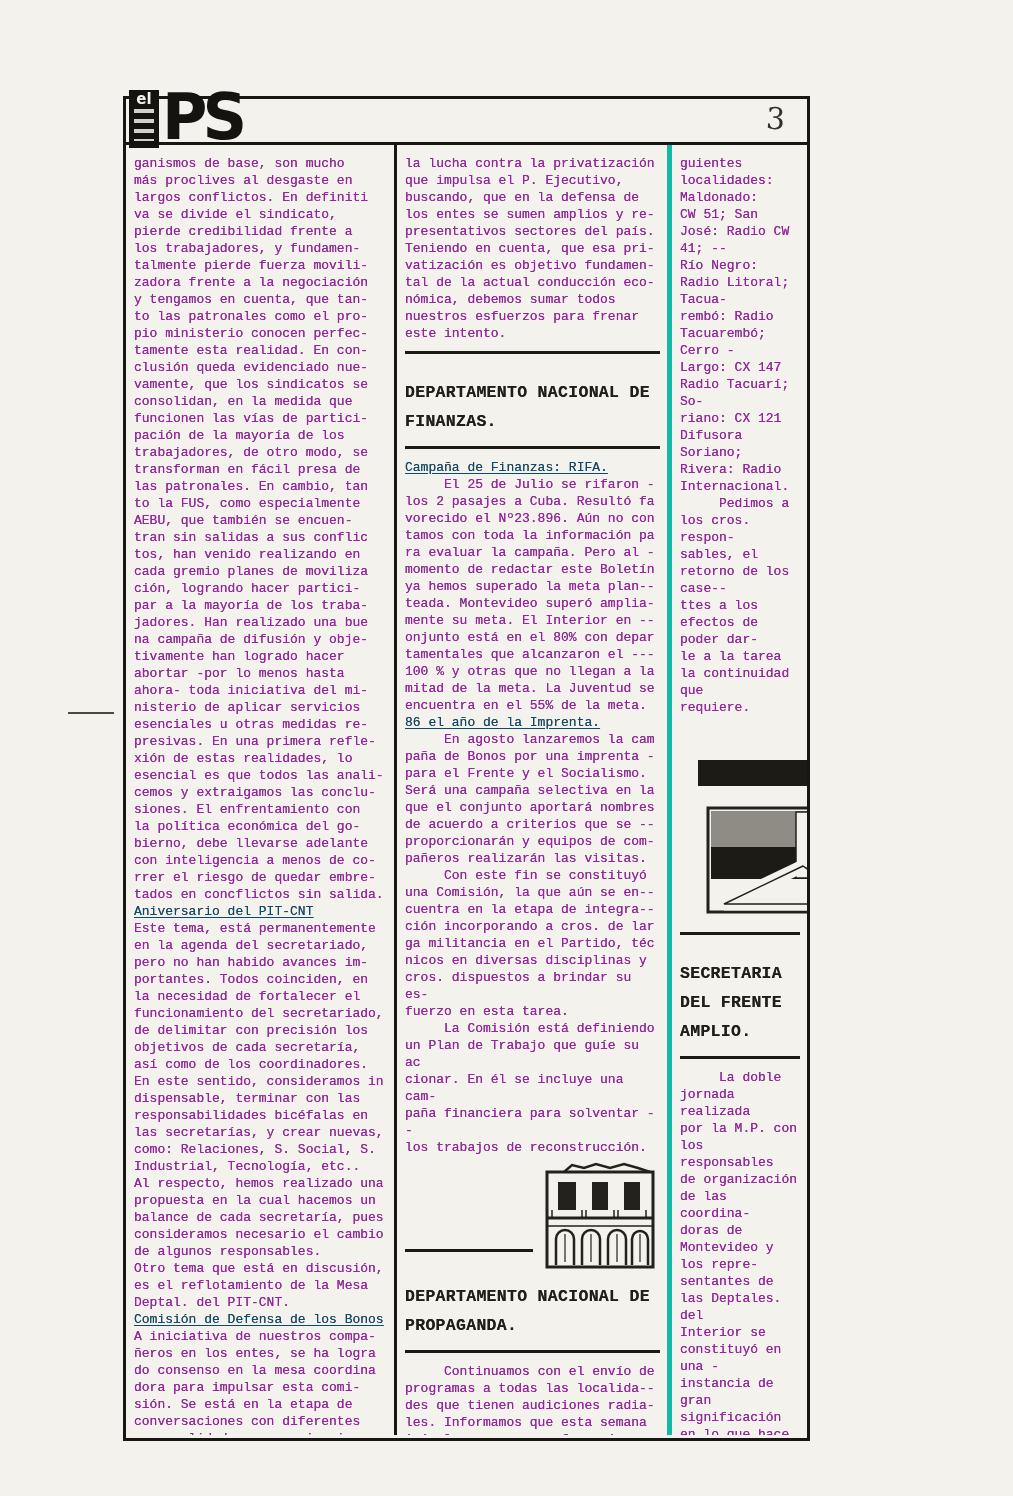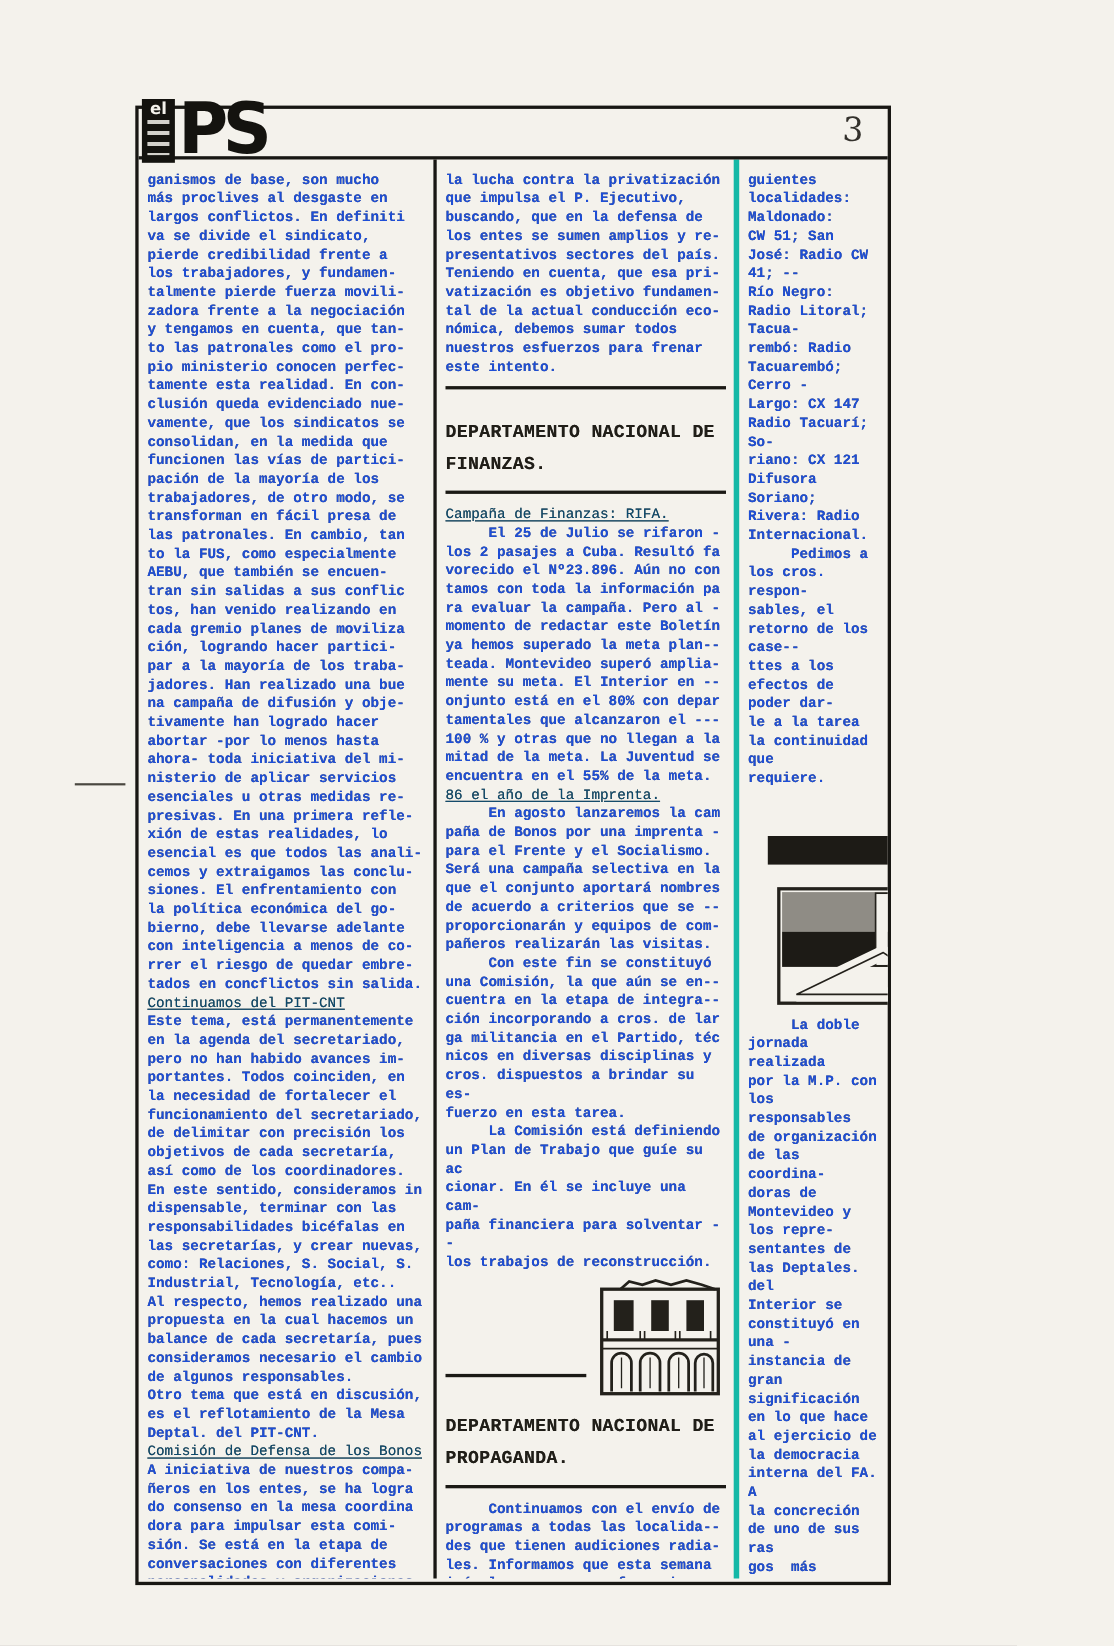--- a/index.html
+++ b/index.html
@@ -34,23 +34,22 @@
     font-family:"DejaVu Serif",serif; font-size:30px; color:#33312c;
     transform:rotate(3deg);
   }
   
   .cols { display:flex; height:1290px; }
   .col { overflow:hidden; padding:10px 7px 0 8px; }
   .col-1 { width:268px; }
   .col-2 { width:273px; border-left:3px solid #181713; }
   .col-3 { flex:1; border-left:5px solid #14b8a6; }
   .body {
-    white-space:pre-wrap; font-size:13px; line-height:17px; color:#1d4ed8;
+    white-space:pre-wrap; font-size:13px; line-height:17px; color:#a21caf;
     text-shadow:0 0 .5px rgba(41,39,31,.75);
-    font-weight:bold;
   }
   .subhead {
     white-space:pre-wrap; font-size:13px; line-height:17px; color:#0c4a6e;
     text-decoration:underline; text-underline-offset:2px;
     text-shadow:0 0 .5px rgba(41,39,31,.75);
   }
   .secthead {
     white-space:pre-line; font-weight:bold; font-size:16.5px; line-height:29px;
     letter-spacing:.3px; color:#201e18;
     border-top:3px solid #1b1a15; border-bottom:3px solid #1b1a15;
@@ -126,21 +125,21 @@
 presivas. En una primera refle-
 xión de estas realidades, lo
 esencial es que todos las anali-
 cemos y extraigamos las conclu-
 siones. El enfrentamiento con
 la política económica del go-
 bierno, debe llevarse adelante
 con inteligencia a menos de co-
 rrer el riesgo de quedar embre-
 tados en concflictos sin salida.</div>
-        <div class="subhead">Continuamos del PIT-CNT</div>
+        <div class="subhead">Aniversario del PIT-CNT</div>
         <div class="body">Este tema, está permanentemente
 en la agenda del secretariado,
 pero no han habido avances im-
 portantes. Todos coinciden, en
 la necesidad de fortalecer el
 funcionamiento del secretariado,
 de delimitar con precisión los
 objetivos de cada secretaría,
 así como de los coordinadores.
 En este sentido, consideramos in
@@ -294,20 +293,22 @@
 
               <rect x="88" y="4" width="15" height="66" fill="#f4f2ec" stroke="#23211b" stroke-width="1.5"></rect>
               <rect x="103" y="10" width="72" height="13" fill="#f4f2ec" stroke="#23211b" stroke-width="1.5"></rect>
               <rect x="103" y="34" width="72" height="13" fill="#f4f2ec" stroke="#23211b" stroke-width="1.5"></rect>
               <path d="M95,58 L16,96 L150,96 Z" fill="none" stroke="#f4f2ec" stroke-width="13"></path>
               <path d="M95,58 L16,96 L150,96 Z" fill="none" stroke="#23211b" stroke-width="1.5"></path>
             </g>
           </svg>
         </div>
 
+        <div class="secthead">SECRETARIA DEL  FRENTE
+AMPLIO.</div>
         <div class="body">     La doble jornada realizada
 por la M.P. con los responsables
 de organización de las coordina-
 doras de Montevideo y los repre-
 sentantes de las Deptales. del
 Interior se constituyó en una -
 instancia de gran significación
 en lo que hace al ejercicio de
 la democracia interna del FA. A
 la concreción de uno de sus ras

